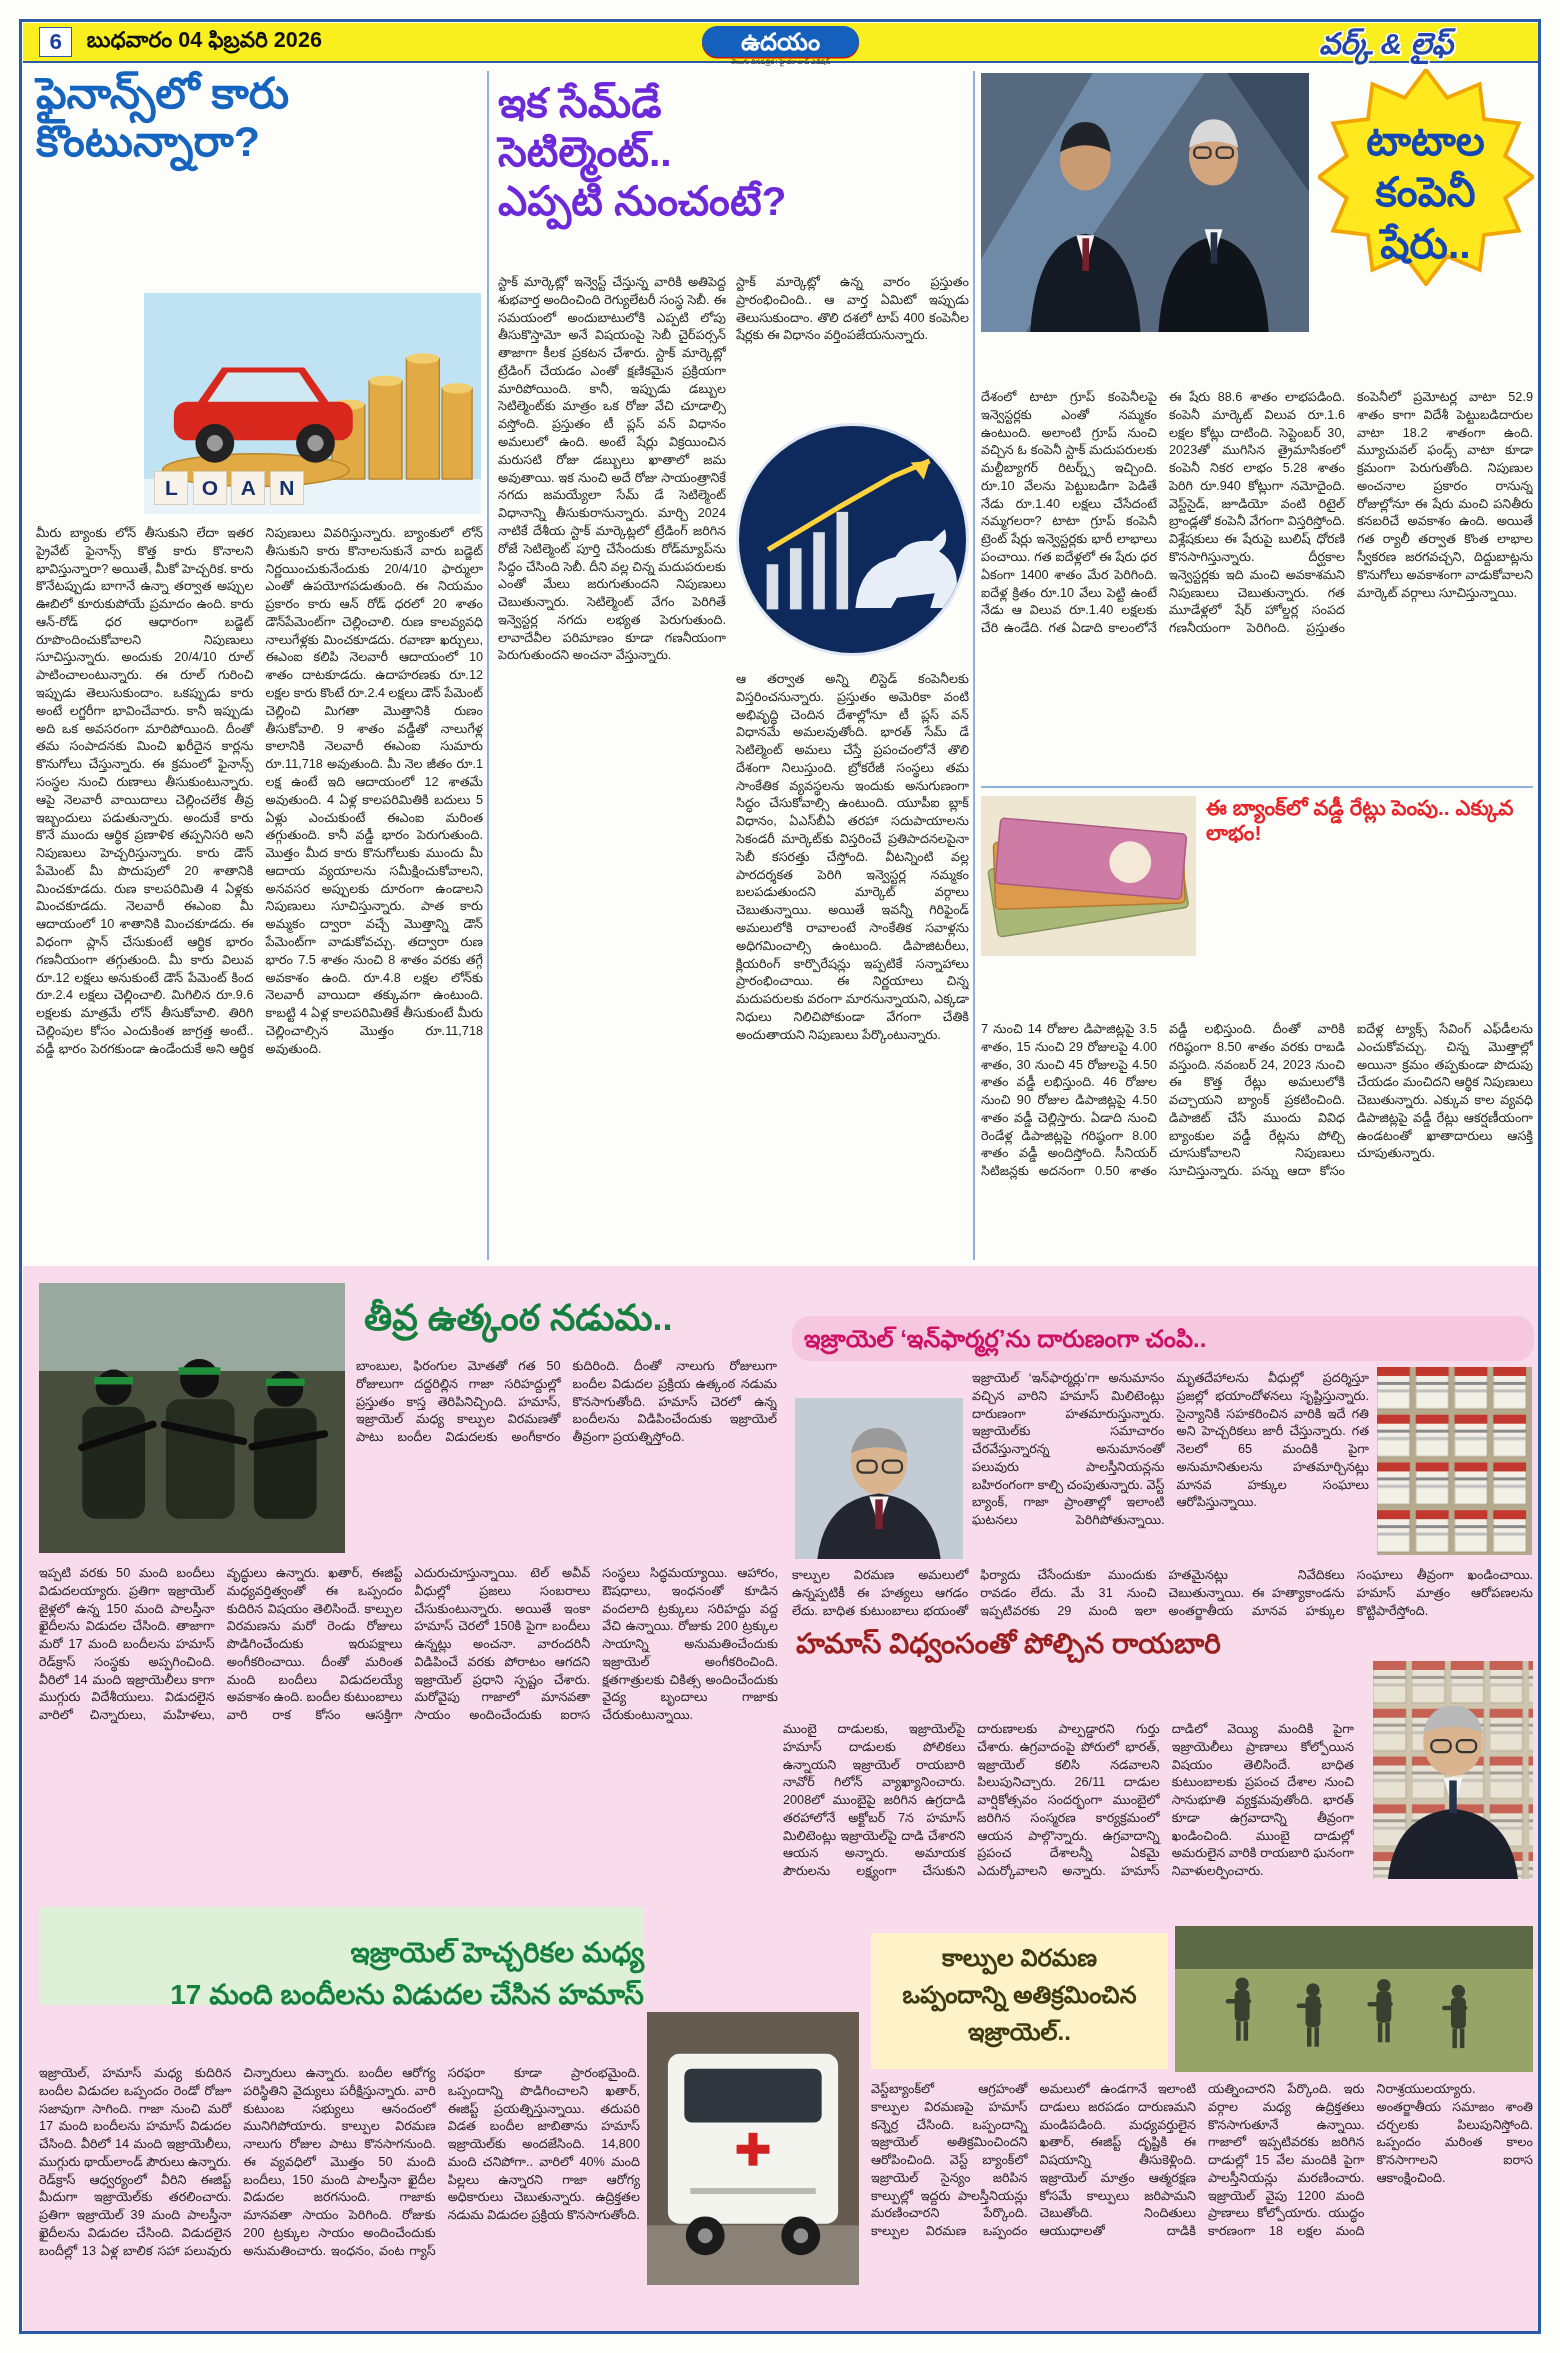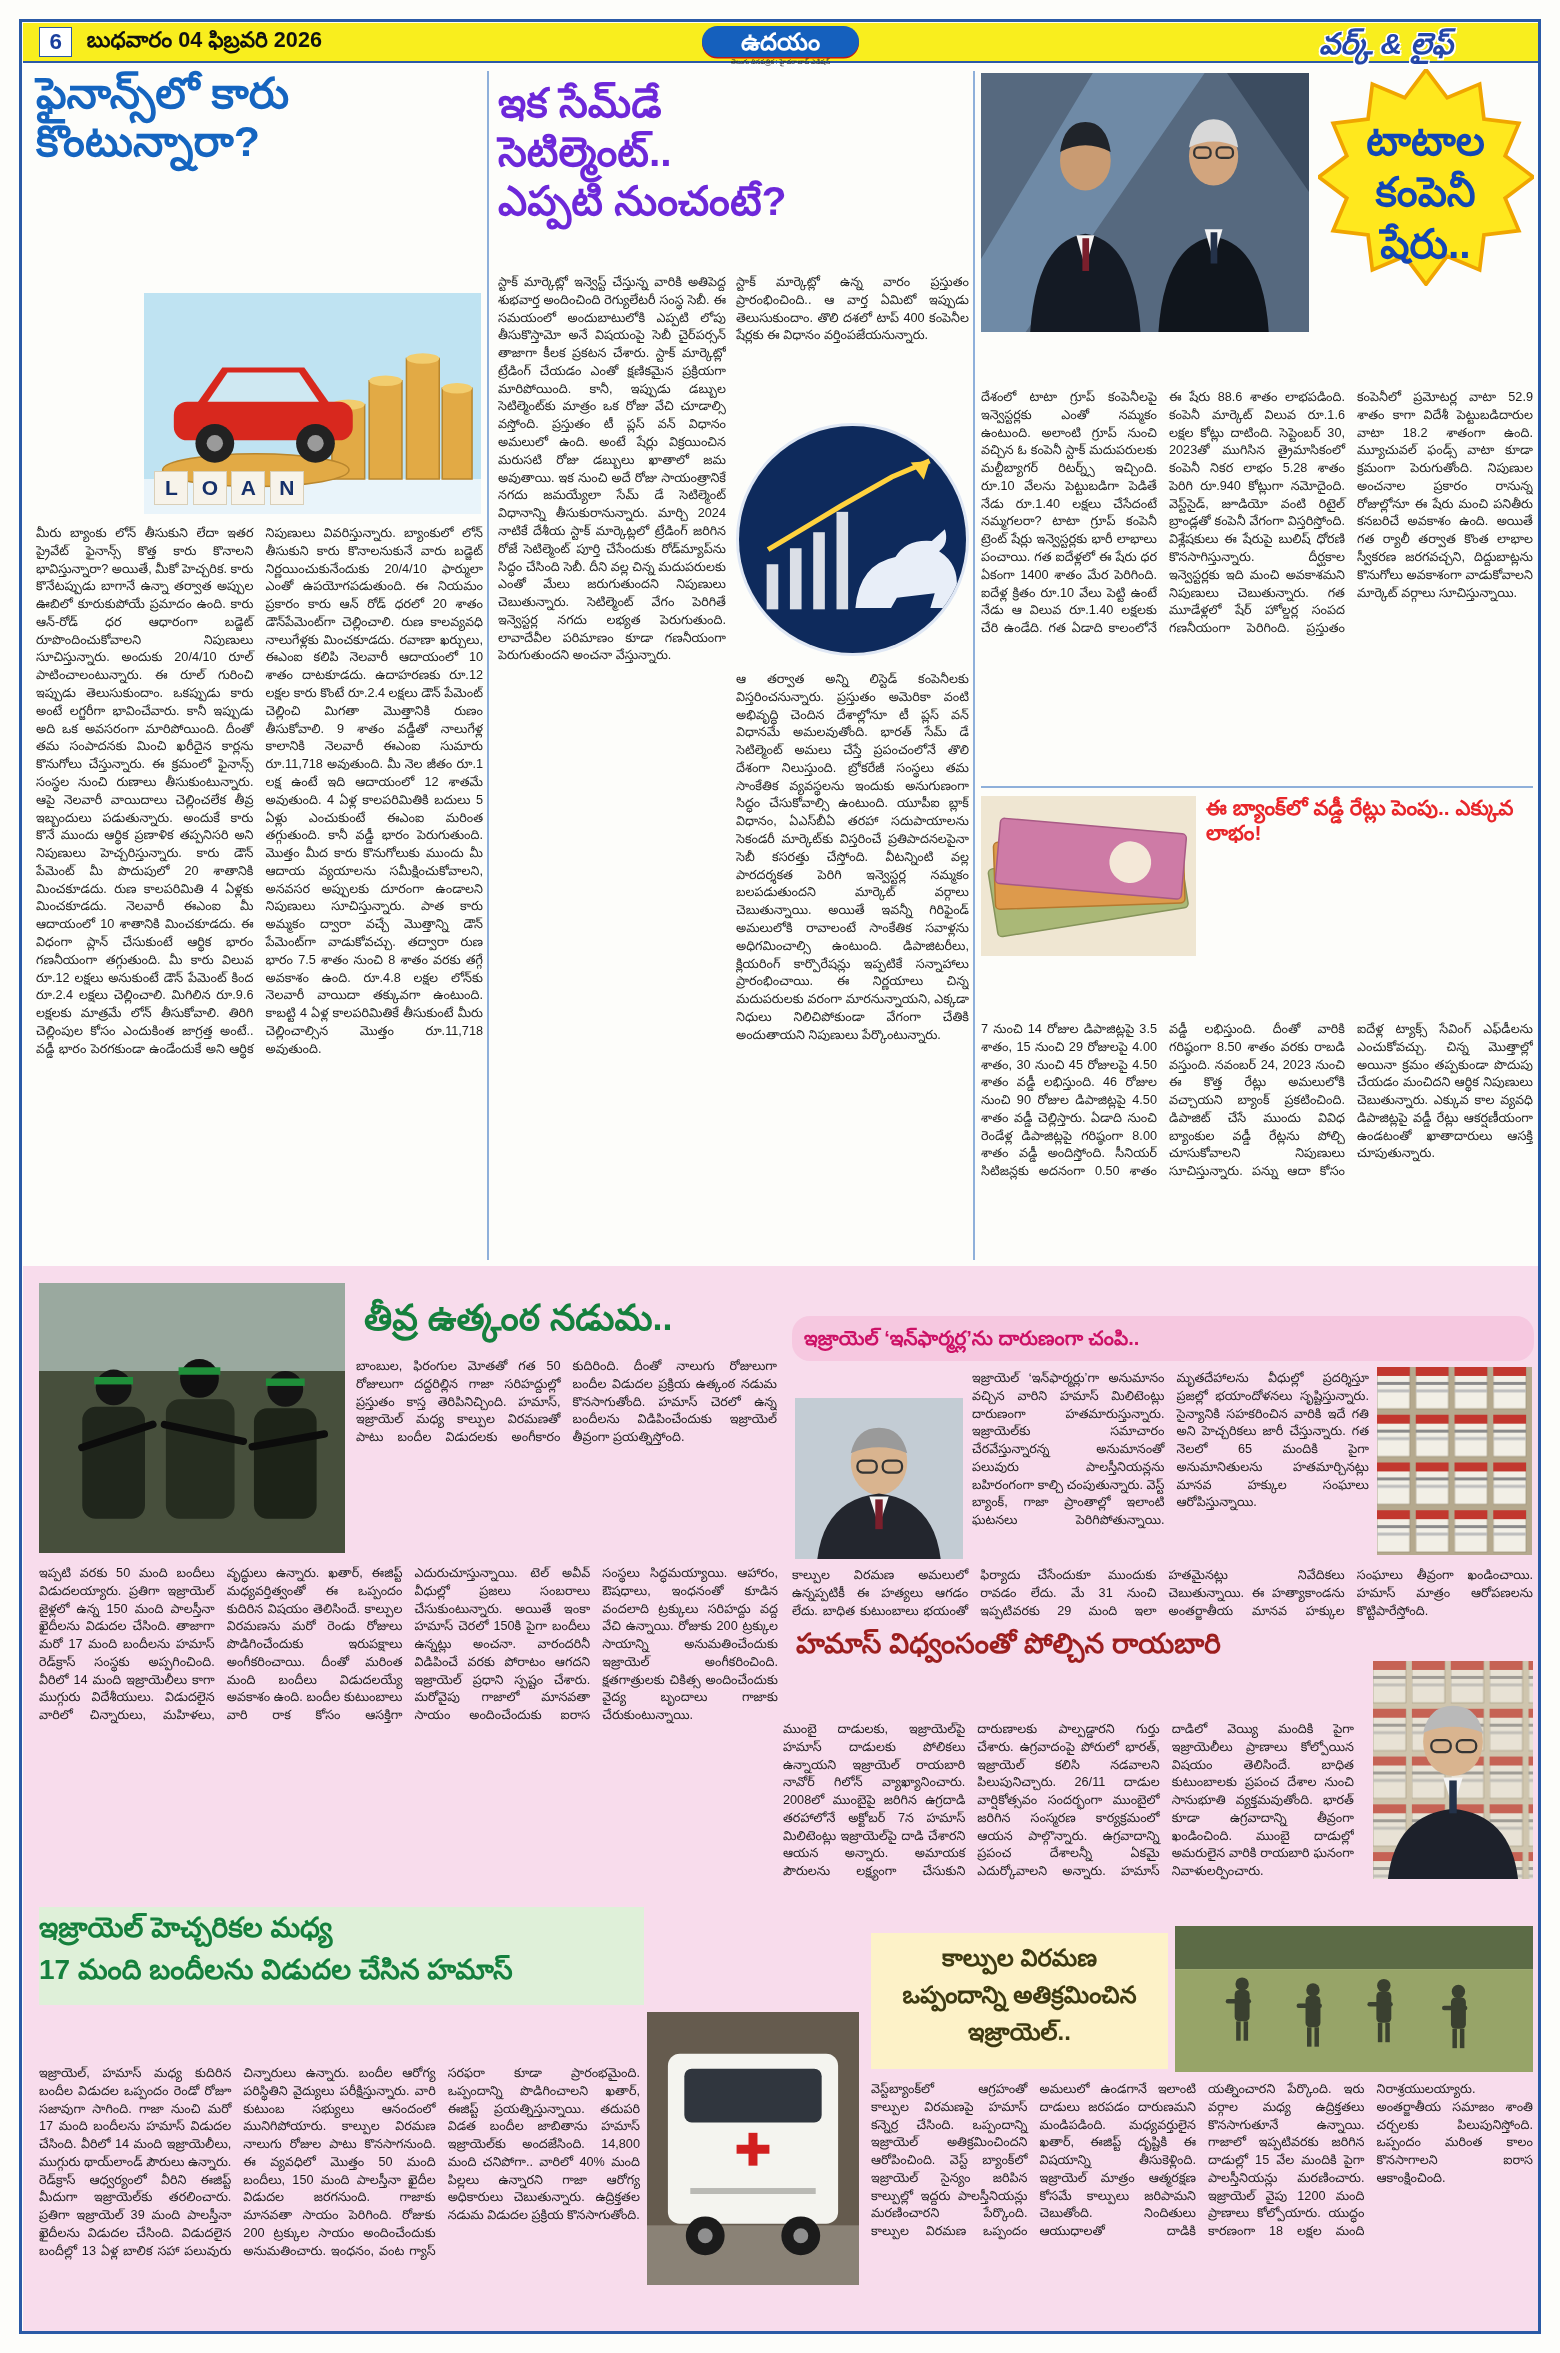--- a/index.html
+++ b/index.html
@@ -27,23 +27,23 @@
   .hrule { height:1.5px; background:#8fb0da; }
   .ph { overflow:hidden; background:#ccc; }
   .ph svg { width:100%; height:100%; display:block; }
   .pre { white-space:pre-line; }
 
   
   .h-car { left:36px; top:69px; width:429px; font-size:43px; font-weight:bold; color:#1565c0; line-height:1.12; }
   .h-settle { left:498px; top:79px; width:466px; font-size:41px; font-weight:bold; color:#6d28d9; line-height:1.2; }
   .h-bank { left:1206px; top:795px; width:328px; font-size:21px; font-weight:bold; color:#e8262a; line-height:1.2; }
   .h-hostage { left:364px; top:1297px; width:402px; font-size:36px; font-weight:bold; color:#15803d; }
-  .h-informers { left:792px; top:1316px; width:742px; height:45px; background:#f6c8e0; color:#cc1166; font-size:20px; font-weight:bold; line-height:45px; padding-left:12px;border-radius:18px; }
+  .h-informers { left:792px; top:1316px; width:742px; height:45px; background:#f6c8e0; color:#cc1166; font-size:24px; font-weight:bold; line-height:45px; padding-left:12px;border-radius:18px; }
   .h-ambassador { left:796px; top:1628px; width:522px; font-size:28px; font-weight:bold; color:#9c1f1f; }
-  .h-release { left:39px; top:1907px; width:605px; height:98px; background:#dff0d9; color:#15803d; font-size:28px; font-weight:bold; text-align:left; line-height:1.5; padding-top:0; }
+  .h-release { left:39px; top:1907px; width:605px; height:98px; background:#dff0d9; color:#15803d; font-size:28px; font-weight:bold; text-align:right; line-height:1.5; padding-top:25px; }
   .h-ceasefire { left:871px; top:1933px; width:297px; height:136px; background:#fdf2c8; color:#3e3a12; font-size:24px; font-weight:bold; text-align:center; line-height:1.55; padding-top:6px; }
 
   
   .car-photo { left:144px; top:293px; width:337px; height:221px; }
   .car-body  { left:36px; top:525px; width:447px; height:734px; }
   .settle-colA  { left:498px; top:274px; width:228px; height:985px; }
   .settle-colB1 { left:736px; top:274px; width:233px; height:142px; }
   .bull-photo { left:736px; top:423px; width:233px; height:233px; border-radius:50%; border:3px solid #dfe7f4; }
   .settle-colB2 { left:736px; top:671px; width:233px; height:589px; }
   .tata-photo { left:981px; top:73px; width:328px; height:259px; }

